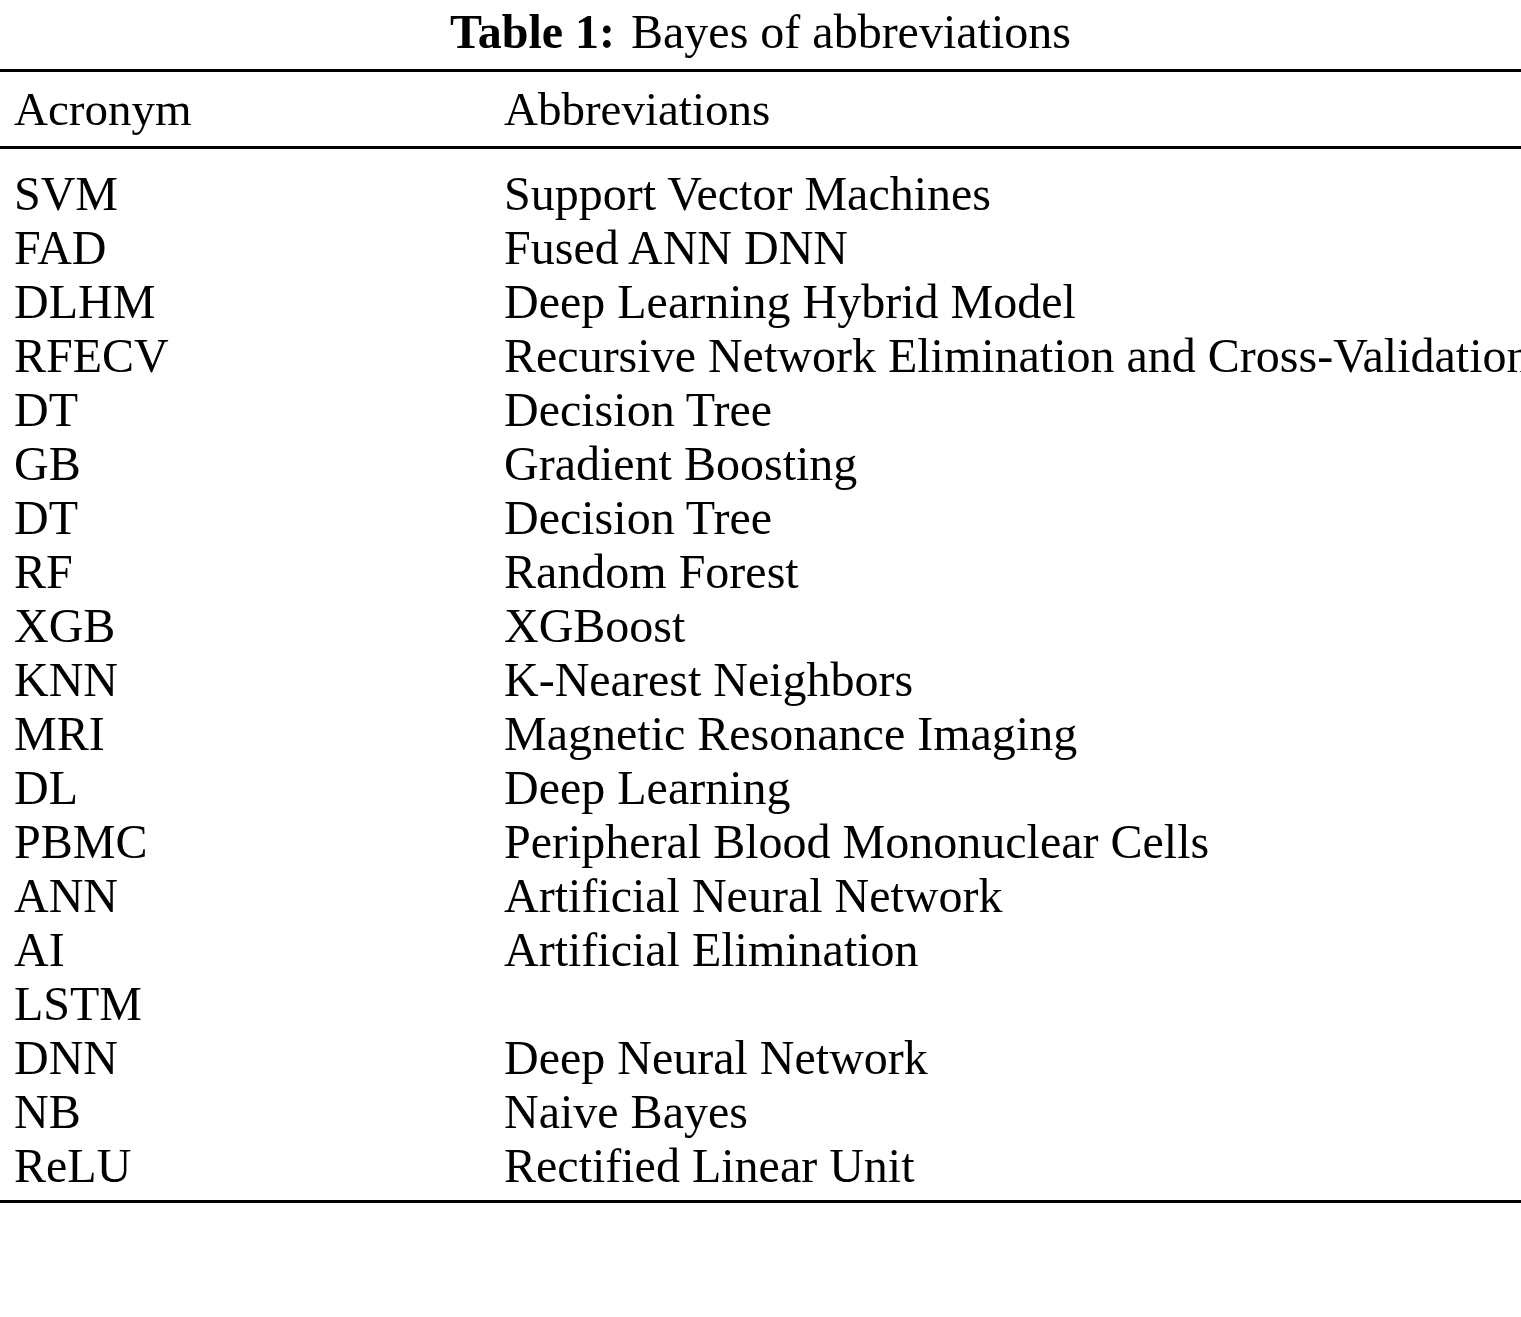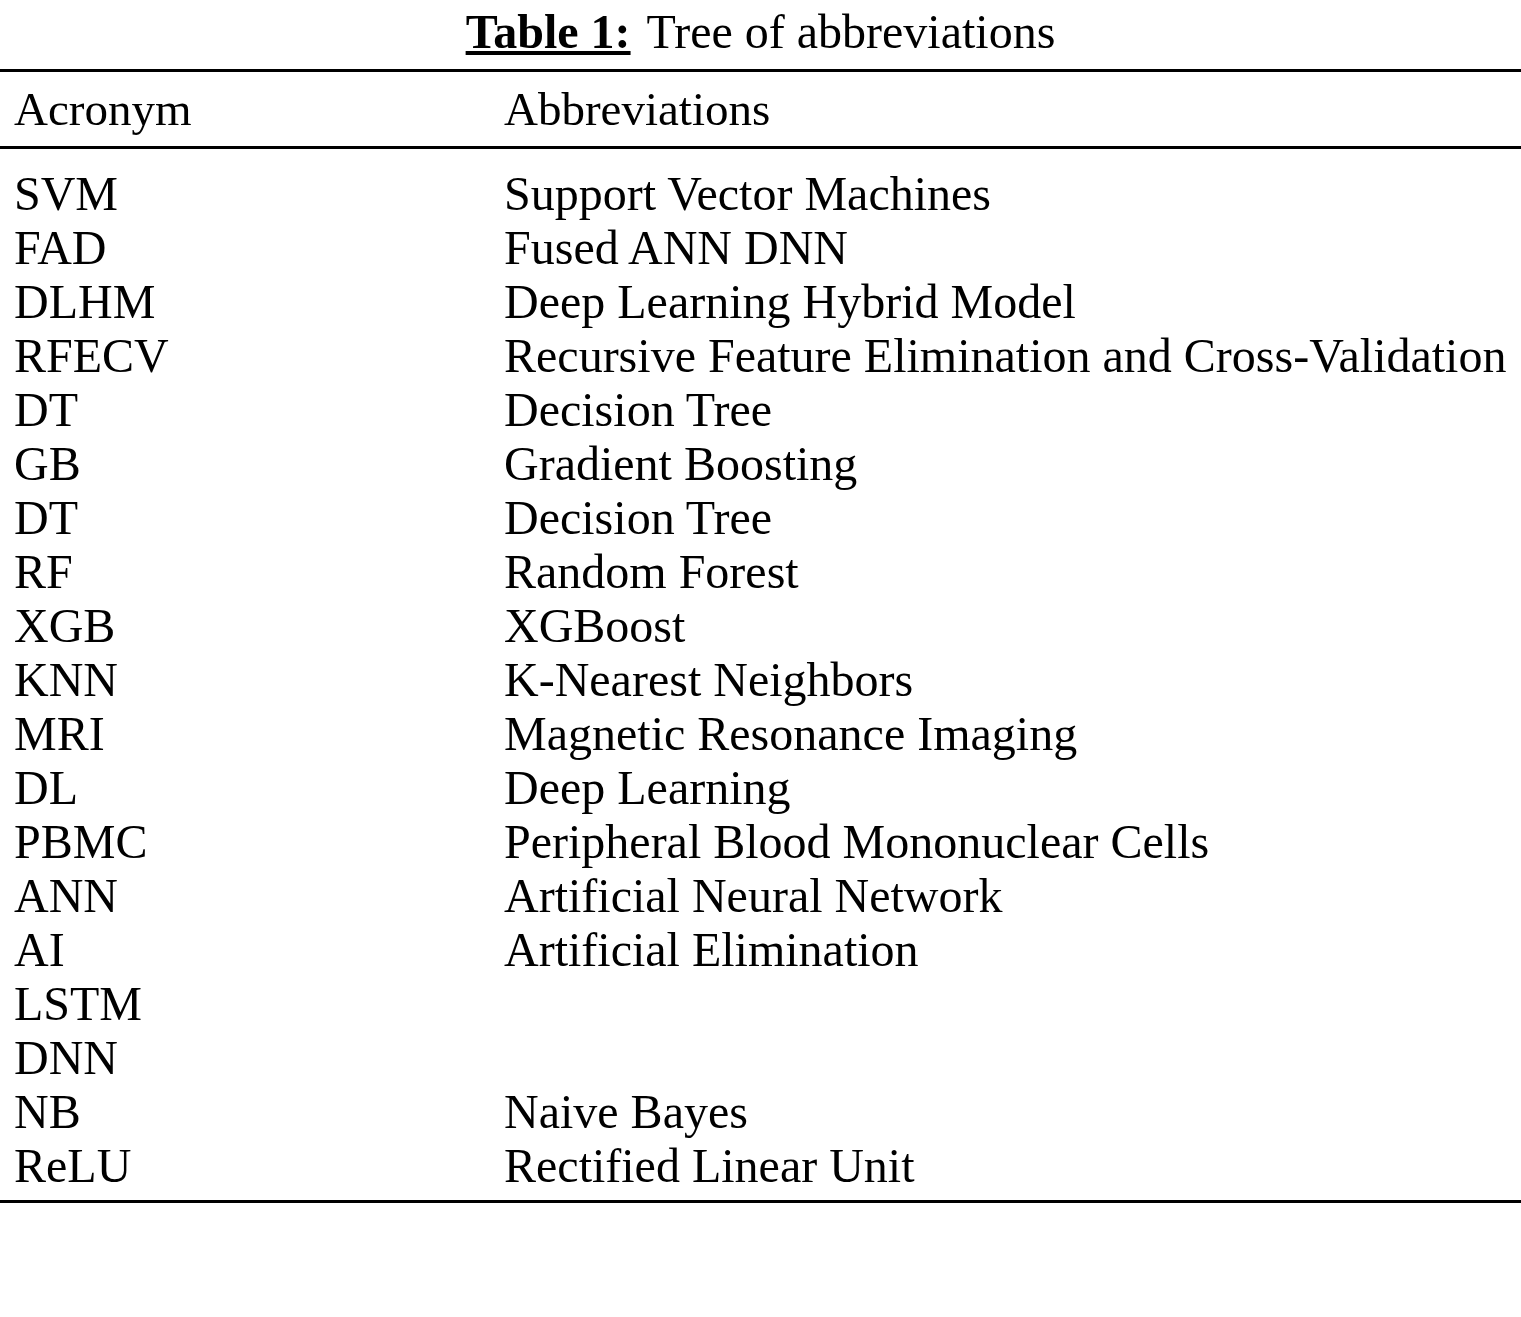--- a/index.html
+++ b/index.html
@@ -15,21 +15,21 @@
   }
   .caption {
     height: 69px;
     box-sizing: border-box;
     padding-top: 6px;
     text-align: center;
     font-size: 48px;
     line-height: 1.1;
     white-space: nowrap;
   }
-  .caption .cap-num { font-weight: bold; text-decoration: underline; }
+  .caption .cap-num { font-weight: bold; }
   .caption .cap-text { margin-left: 16px; }
   .rule {
     height: 3px;
     background: #000000;
     width: 100%;
   }
   .header-row {
     height: 74px;
     display: flex;
     align-items: center;
@@ -60,21 +60,21 @@
     white-space: nowrap;
     overflow: hidden;
   }
 </style>
 </head>
 <body>
 
 <div class="page">
 
   <div class="caption">
-    <span class="cap-num">Table 1:</span><span class="cap-text">Tree of abbreviations</span>
+    <span class="cap-num">Table 1:</span><span class="cap-text">Bayes of abbreviations</span>
   </div>
 
   <div class="rule"></div>
 
   <div class="header-row">
     <div class="col-acronym">Acronym</div>
     <div class="col-abbrev">Abbreviations</div>
   </div>
 
   <div class="rule"></div>
@@ -87,21 +87,21 @@
     <div class="trow">
         <div class="col-acronym">FAD</div>
         <div class="col-abbrev">Fused ANN DNN</div>
       </div>
     <div class="trow">
         <div class="col-acronym">DLHM</div>
         <div class="col-abbrev">Deep Learning Hybrid Model</div>
       </div>
     <div class="trow">
         <div class="col-acronym">RFECV</div>
-        <div class="col-abbrev">Recursive Feature Elimination and Cross-Validation</div>
+        <div class="col-abbrev">Recursive Network Elimination and Cross-Validation</div>
       </div>
     <div class="trow">
         <div class="col-acronym">DT</div>
         <div class="col-abbrev">Decision Tree</div>
       </div>
     <div class="trow">
         <div class="col-acronym">GB</div>
         <div class="col-abbrev">Gradient Boosting</div>
       </div>
     <div class="trow">
@@ -138,20 +138,21 @@
       </div>
     <div class="trow">
         <div class="col-acronym">AI</div>
         <div class="col-abbrev">Artificial Elimination</div>
       </div>
     <div class="trow">
         <div class="col-acronym">LSTM</div>
       </div>
     <div class="trow">
         <div class="col-acronym">DNN</div>
+        <div class="col-abbrev">Deep Neural Network</div>
       </div>
     <div class="trow">
         <div class="col-acronym">NB</div>
         <div class="col-abbrev">Naive Bayes</div>
       </div>
     <div class="trow">
         <div class="col-acronym">ReLU</div>
         <div class="col-abbrev">Rectified Linear Unit</div>
       </div>
   </div>

